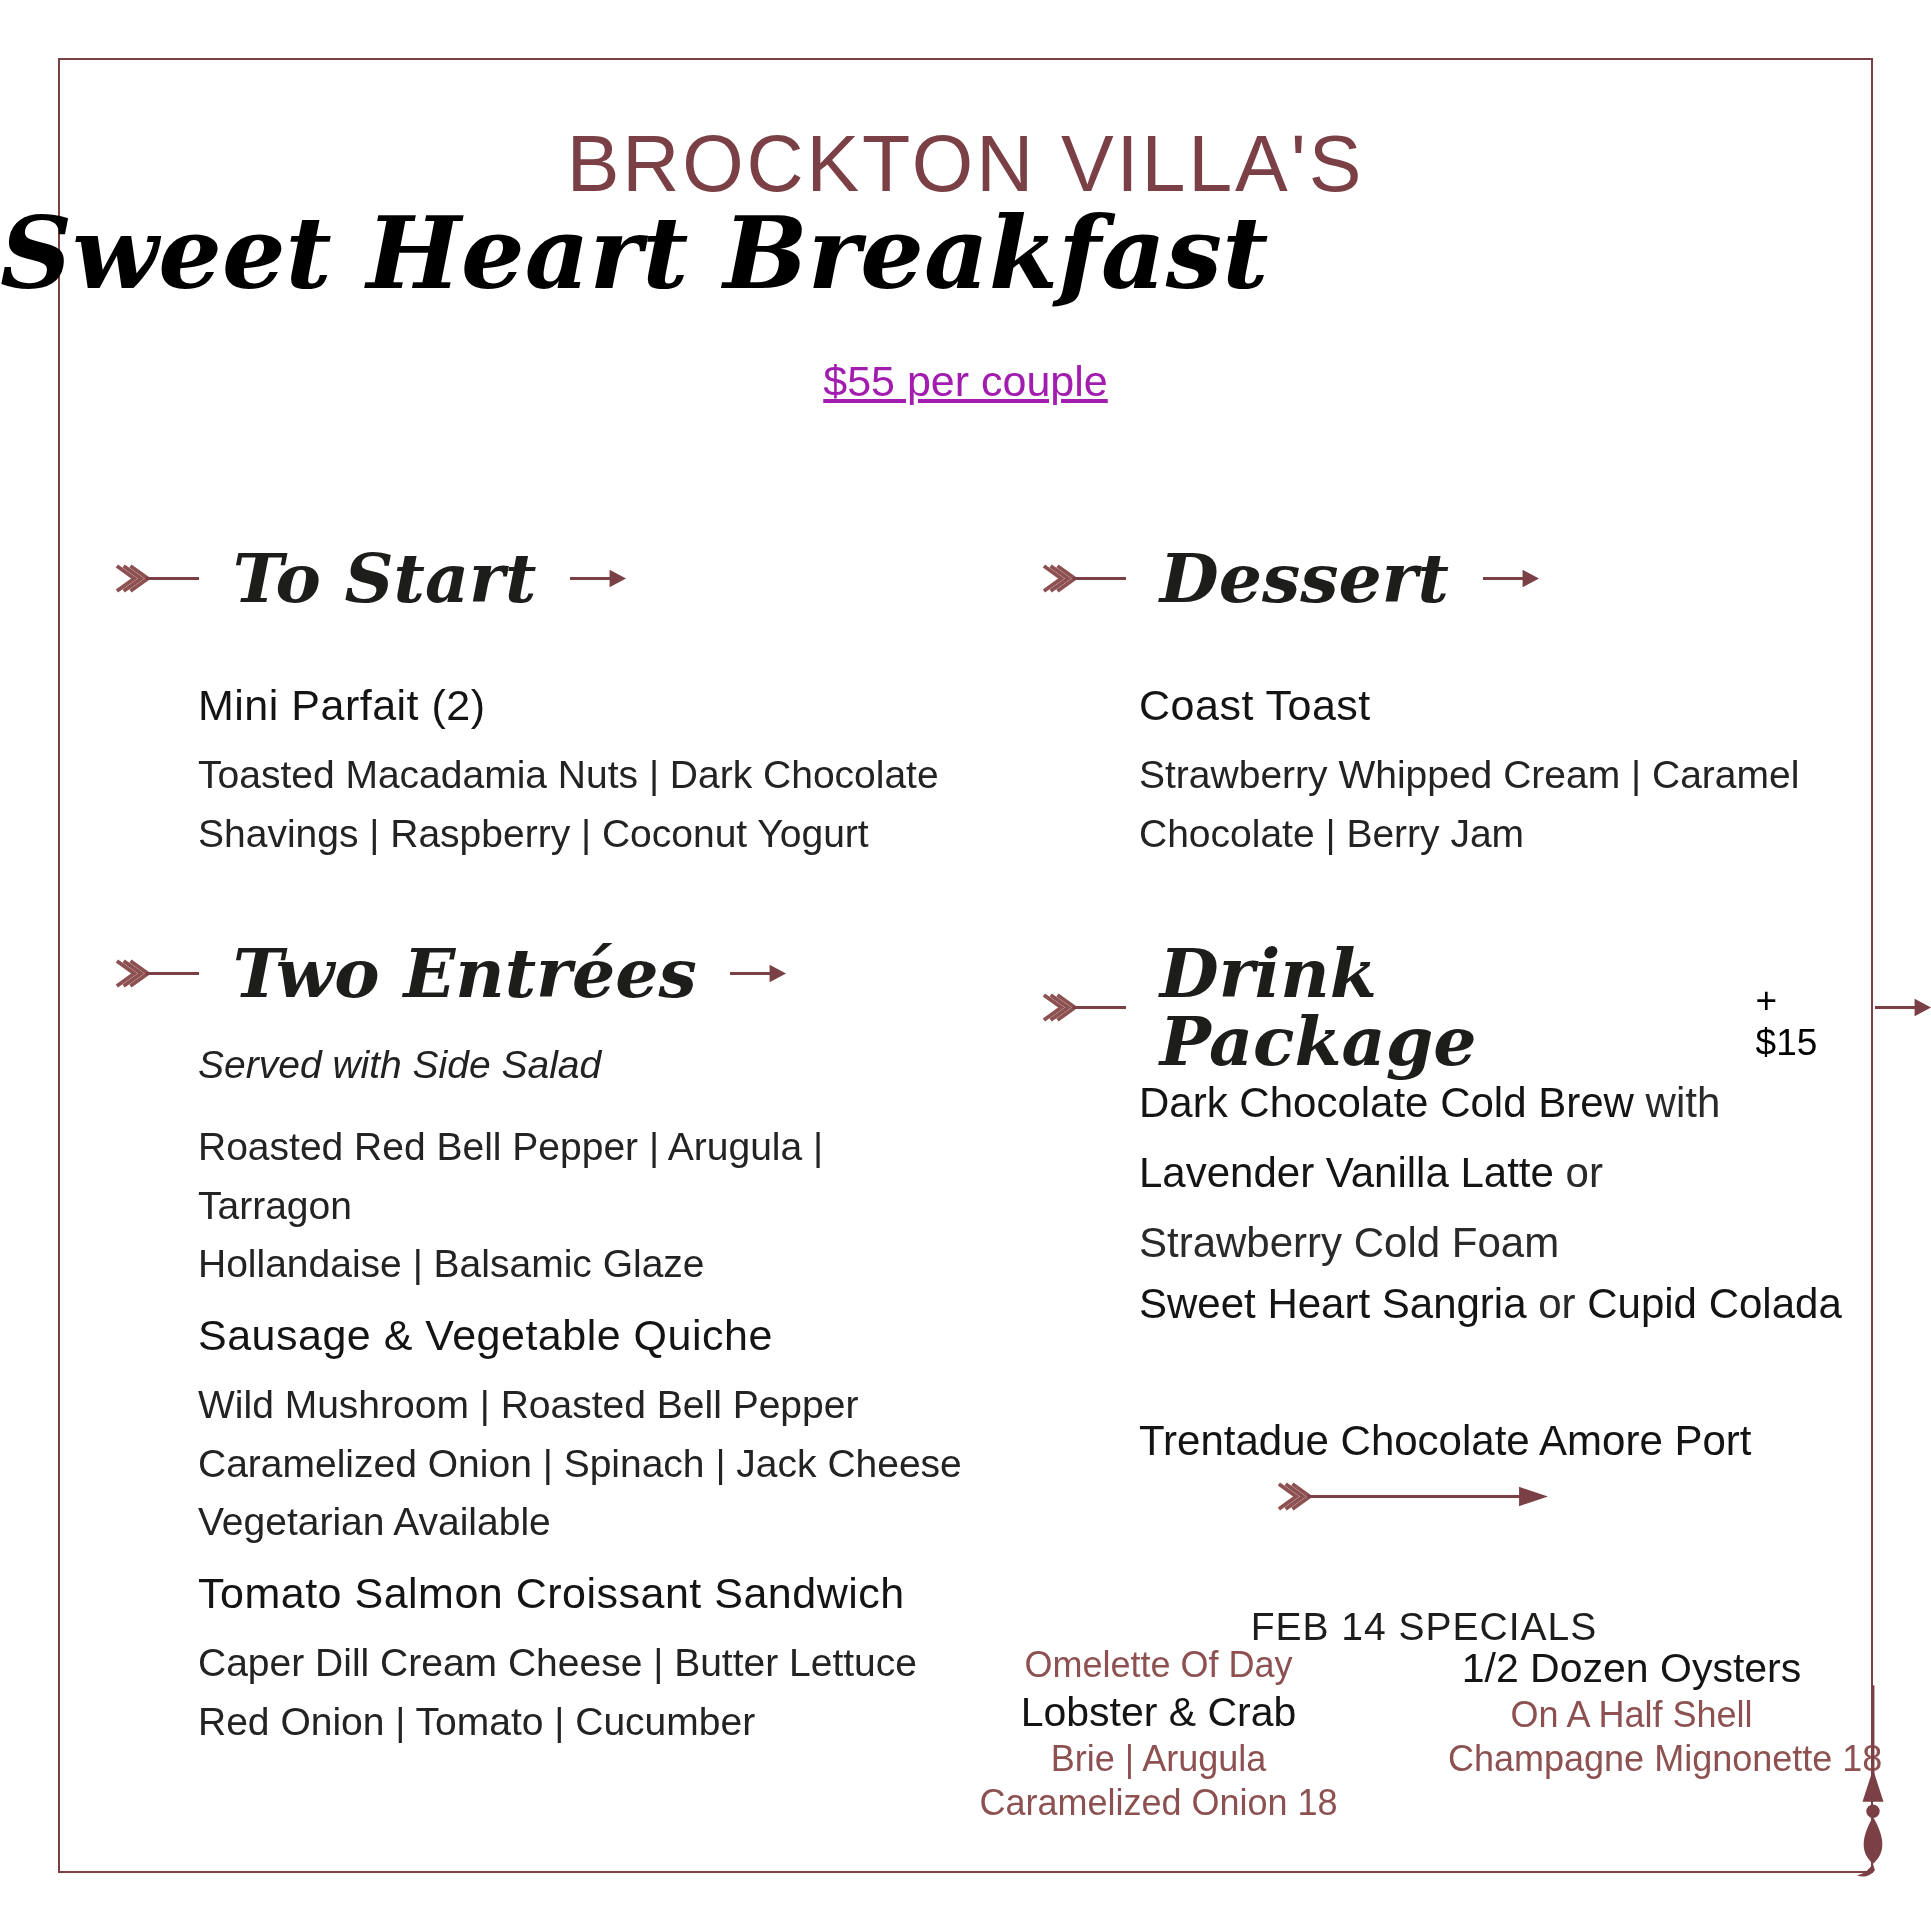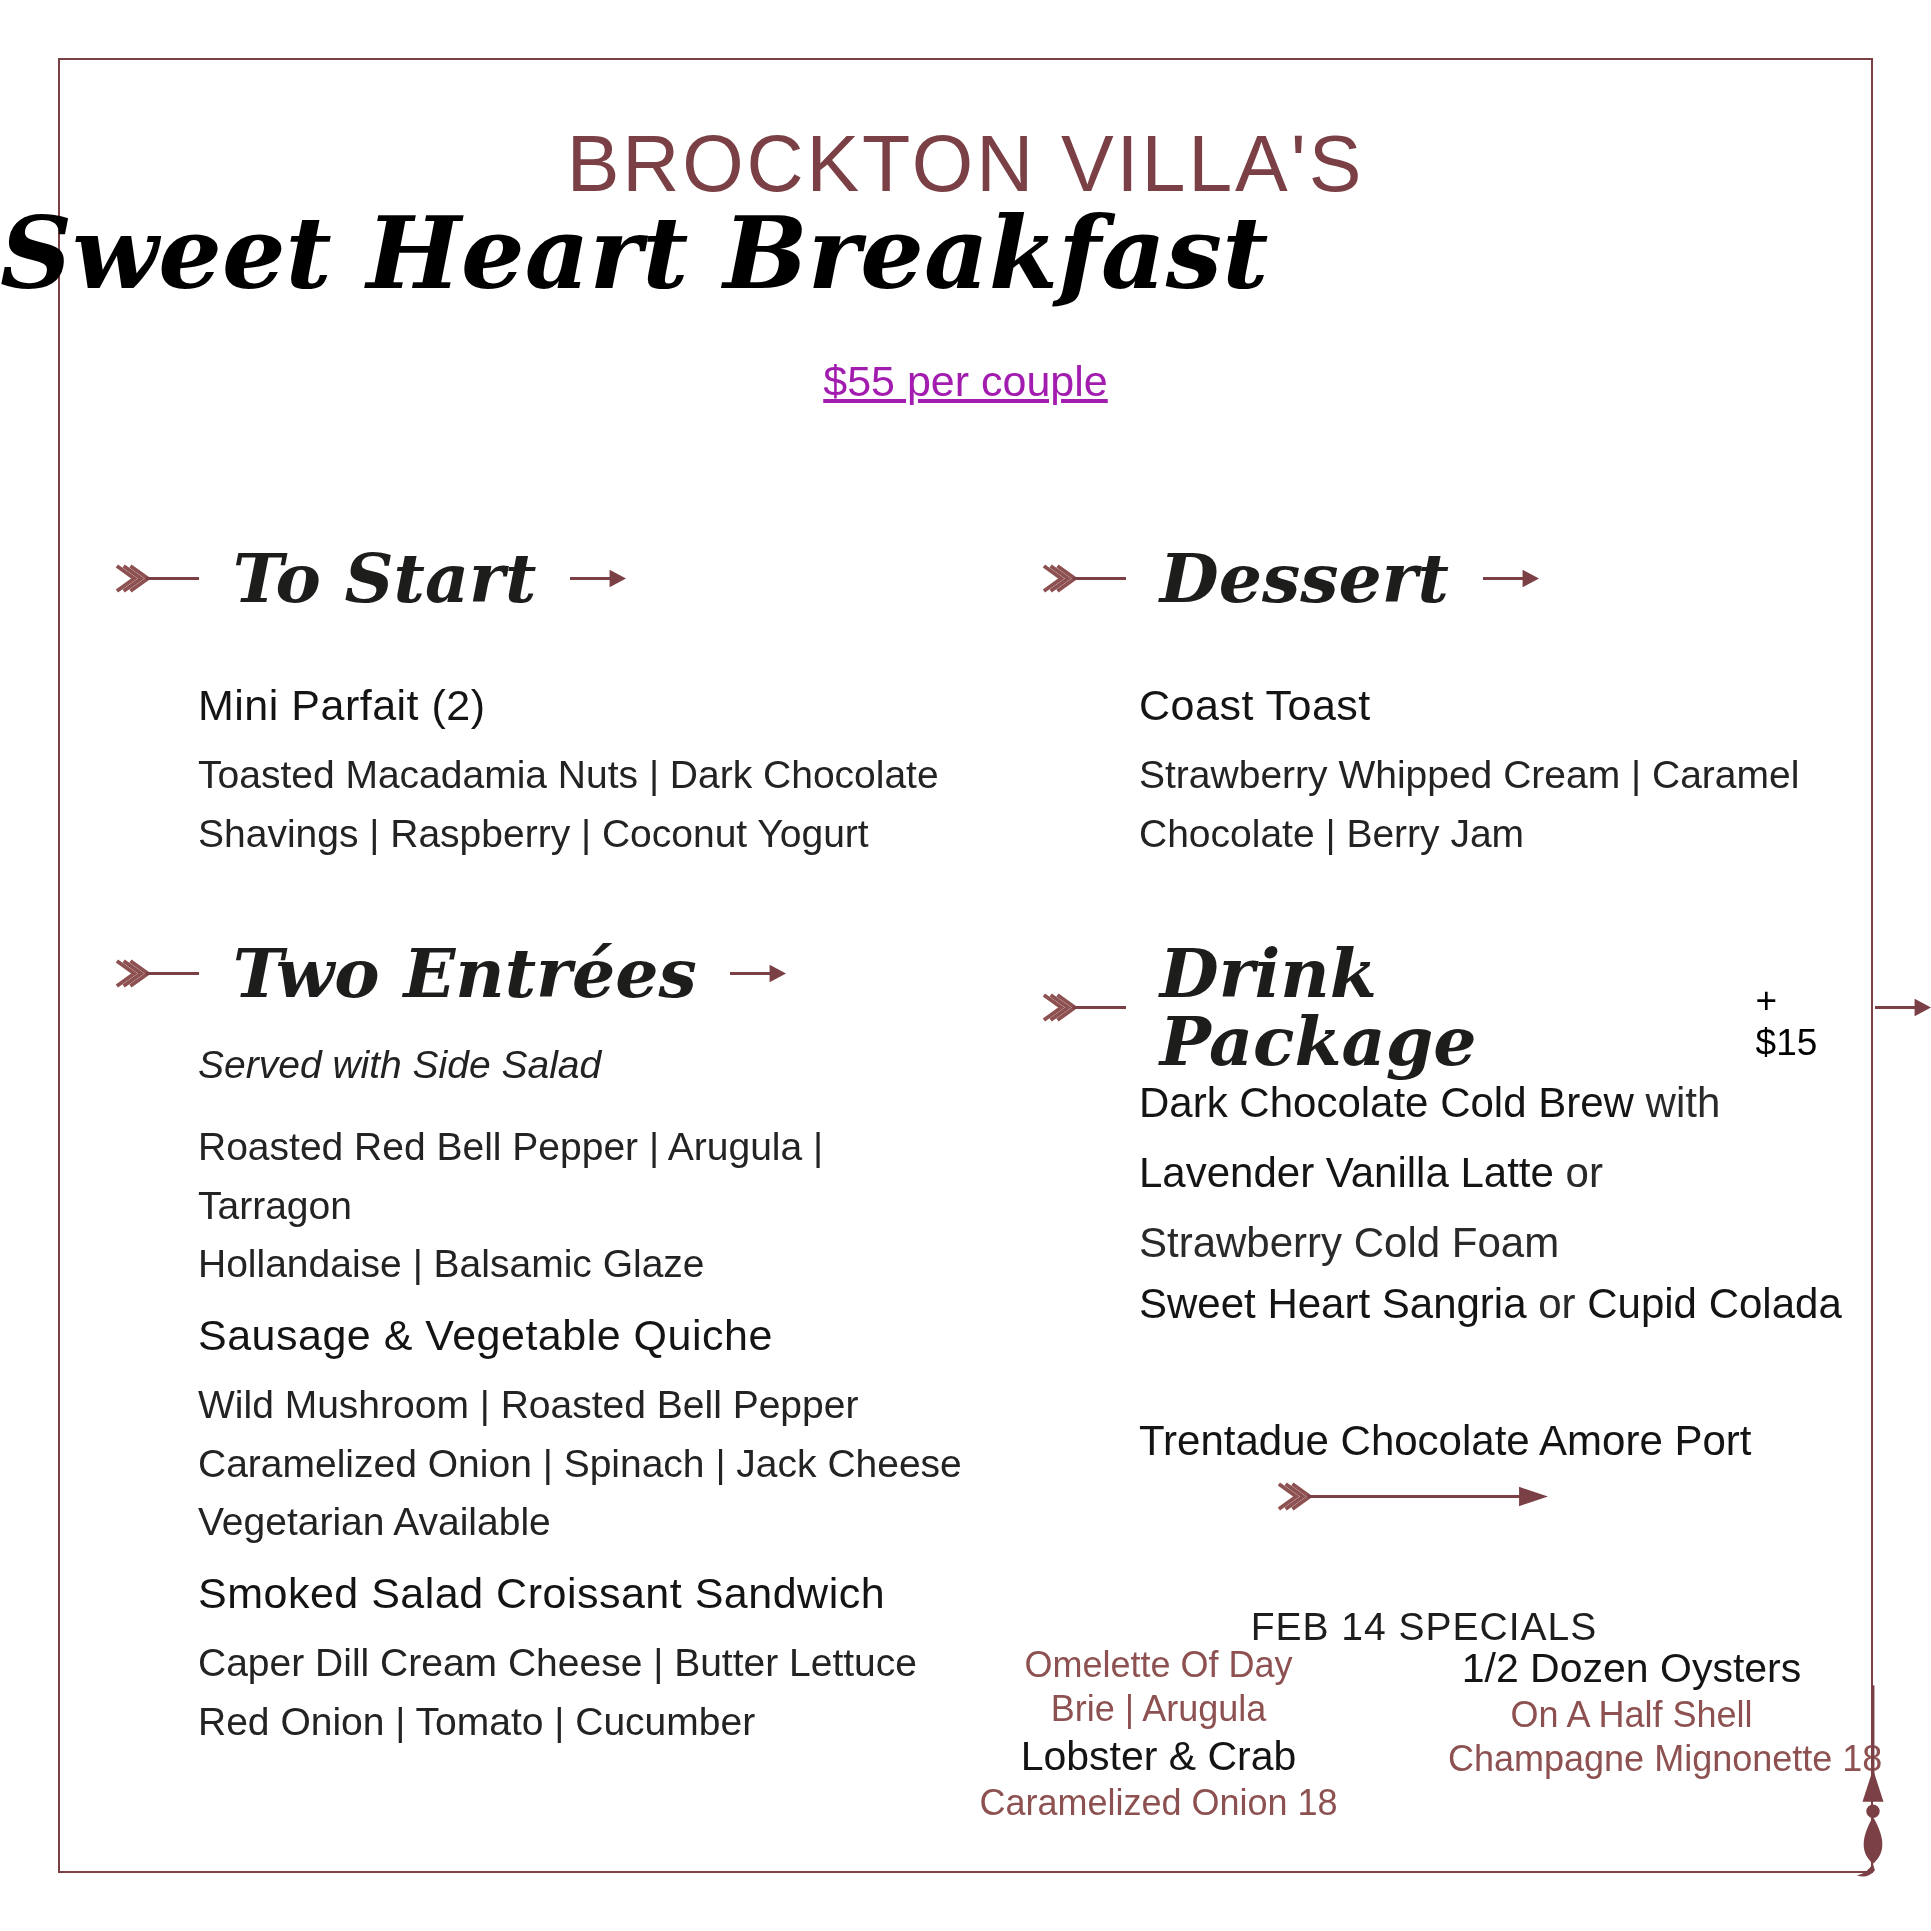--- a/index.html
+++ b/index.html
@@ -96,21 +96,21 @@
   <div class="sec-note" style="top:1043px;left:198px;">Served with Side Salad</div>
   <div class="items" style="top:1118px;left:198px;">
       <div class="menu-item">
         <div class="item-desc">Roasted Red Bell Pepper | Arugula | Tarragon<br>Hollandaise | Balsamic Glaze</div>
       </div>
       <div class="menu-item">
         <div class="item-name">Sausage &amp; Vegetable Quiche</div>
         <div class="item-desc">Wild Mushroom | Roasted Bell Pepper<br>Caramelized Onion | Spinach | Jack Cheese<br>Vegetarian Available</div>
       </div>
       <div class="menu-item">
-        <div class="item-name">Smoked Salad Croissant Sandwich</div>
+        <div class="item-name">Tomato Salmon Croissant Sandwich</div>
         <div class="item-desc">Caper Dill Cream Cheese | Butter Lettuce<br>Red Onion | Tomato | Cucumber</div>
       </div>
     </div>
 
   <div class="sec-head" style="top:544px;left:1041px;">
     <svg class="arr" width="85" height="39" viewBox="0 0 88 40">
       <path d="M3 7 L21 20 L3 33" fill="none" stroke="#8d5151" stroke-width="4"></path>
       <path d="M10 7 L28 20 L10 33" fill="none" stroke="#8d5151" stroke-width="4"></path>
       <path d="M17 7 L35 20 L17 33" fill="none" stroke="#8d5151" stroke-width="4"></path>
       <line x1="33" y1="20" x2="88" y2="20" stroke="#7b4045" stroke-width="3"></line>
@@ -158,22 +158,22 @@
     <path d="M3 7 L21 20 L3 33" fill="none" stroke="#8d5151" stroke-width="4"></path>
     <path d="M10 7 L28 20 L10 33" fill="none" stroke="#8d5151" stroke-width="4"></path>
     <path d="M17 7 L35 20 L17 33" fill="none" stroke="#8d5151" stroke-width="4"></path>
     <line x1="33" y1="20" x2="254" y2="20" stroke="#7b4045" stroke-width="3"></line>
     <polygon points="252,10 282,20 252,30" fill="#7b4045"></polygon>
   </svg>
 
   <div class="feb-heading">FEB 14 SPECIALS</div>
   <div class="special-col" style="left:975px;">
       <div class="sp-line sp-accent">Omelette Of Day</div>
+      <div class="sp-line sp-emph">Lobster &amp; Crab</div>
       <div class="sp-line sp-accent">Brie | Arugula</div>
-      <div class="sp-line sp-emph">Lobster &amp; Crab</div>
       <div class="sp-line sp-accent">Caramelized Onion 18</div>
     </div>
   <div class="special-col" style="left:1448px;">
       <div class="sp-line sp-emph">1/2 Dozen Oysters</div>
       <div class="sp-line sp-accent">On A Half Shell</div>
       <div class="sp-line sp-accent">Champagne Mignonette 18</div>
     </div>
 
   <svg class="ornament" width="42" height="203" viewBox="0 0 44 210">
     <line x1="22" y1="0" x2="22" y2="96" stroke="#7b4045" stroke-width="3"></line>

